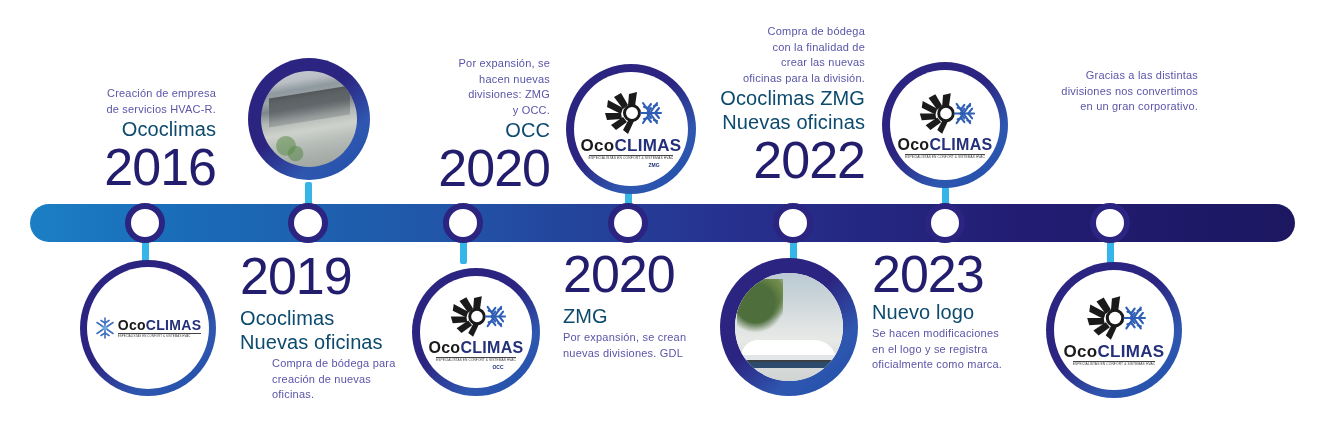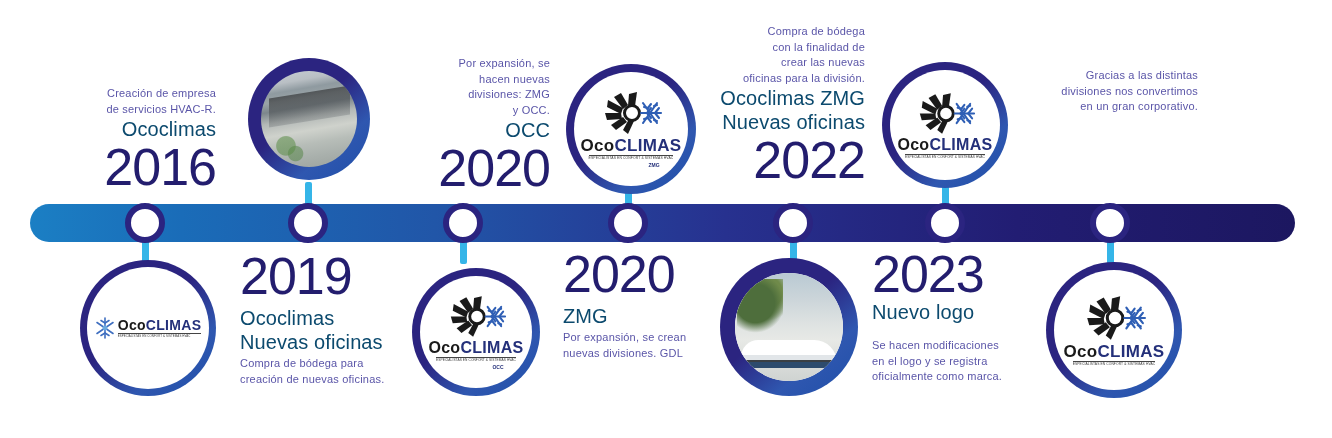--- a/index.html
+++ b/index.html
@@ -134,35 +134,35 @@
   <div class="txt right" style="left:1003px;top:68px;width:195px;">
     <div class="desc">Gracias a las distintas
 divisiones nos convertimos
 en un gran corporativo.</div>
   </div>
 
   <div class="txt left" style="left:240px;top:250px;width:175px;">
     <div class="yr">2019</div>
     <div class="sub" style="margin-top:4px;">Ococlimas
 Nuevas oficinas</div>
-    <div class="desc" style="margin-top:2px;">Compra de bódega para
+    <div class="desc" style="margin-top:2px;margin-left:32px;">Compra de bódega para
 creación de nuevas oficinas.</div>
   </div>
 
   <div class="txt left" style="left:563px;top:248px;width:165px;">
     <div class="yr">2020</div>
     <div class="sub" style="margin-top:4px;">ZMG</div>
     <div class="desc" style="margin-top:2px;">Por expansión, se crean
 nuevas divisiones. GDL</div>
   </div>
 
   <div class="txt left" style="left:872px;top:248px;width:165px;">
     <div class="yr">2023</div>
     <div class="sub" style="">Nuevo logo</div>
-    <div class="desc" style="margin-top:14px;">Se hacen modificaciones
+    <div class="desc" style="margin-top:2px;">Se hacen modificaciones
 en el logo y se registra
 oficialmente como marca.</div>
   </div>
 
   <div class="ringgrad" style="left:248px;top:58px;width:122px;height:122px;">
     <div class="inner" style="width:96px;height:96px;">
       <div class="photo-a"></div>
     </div>
   </div>
 

